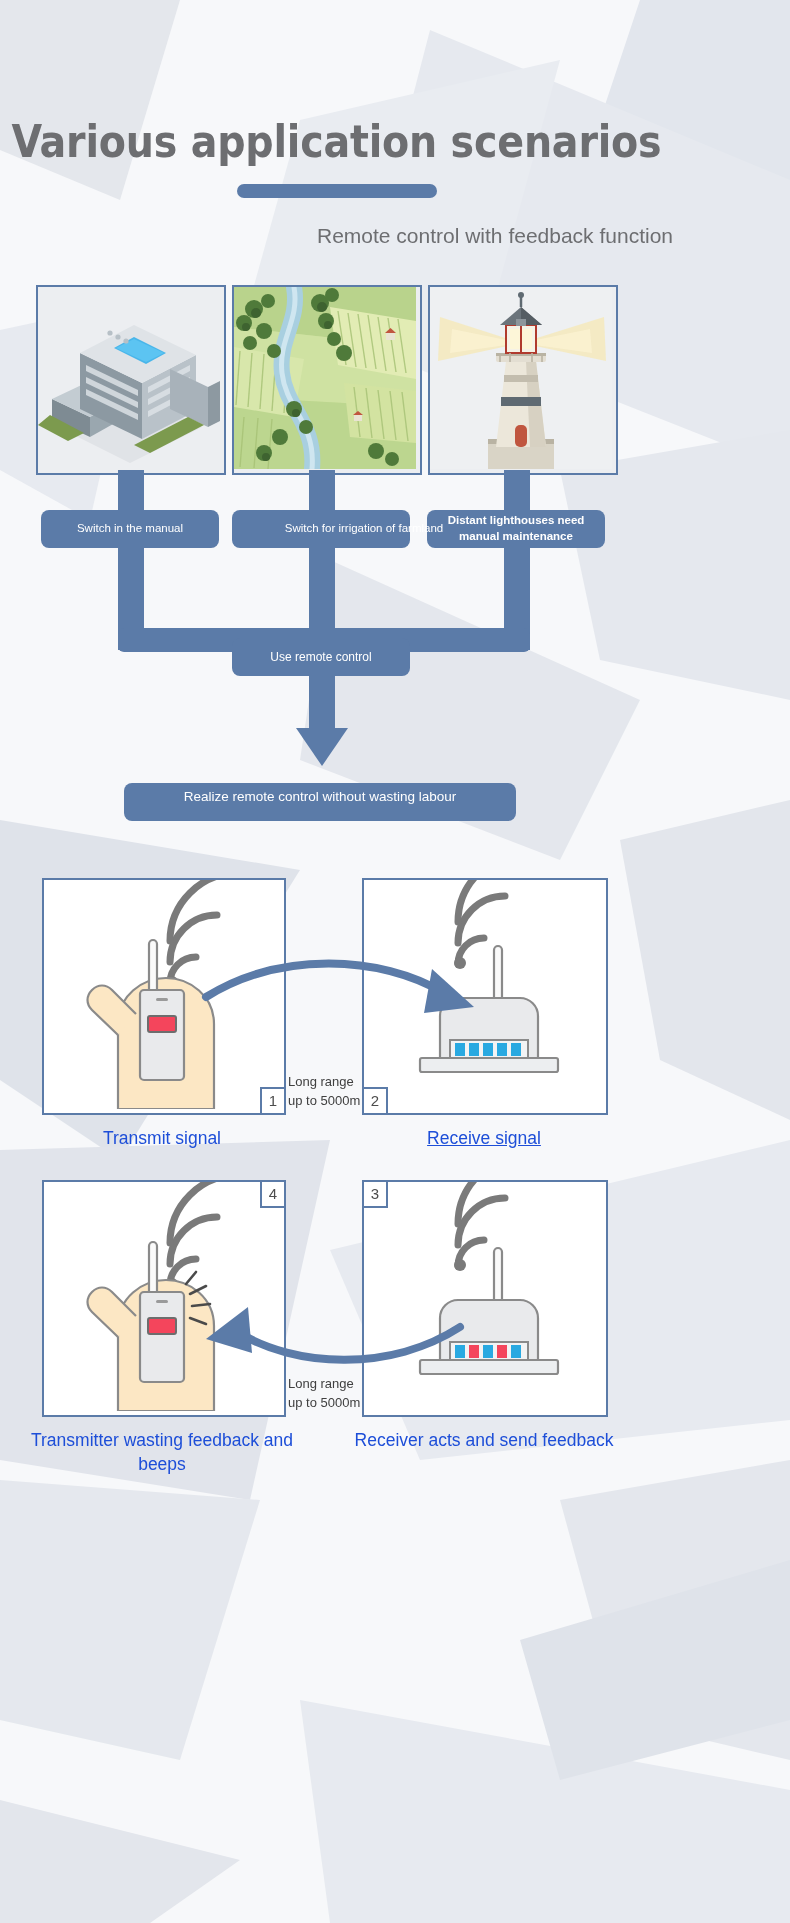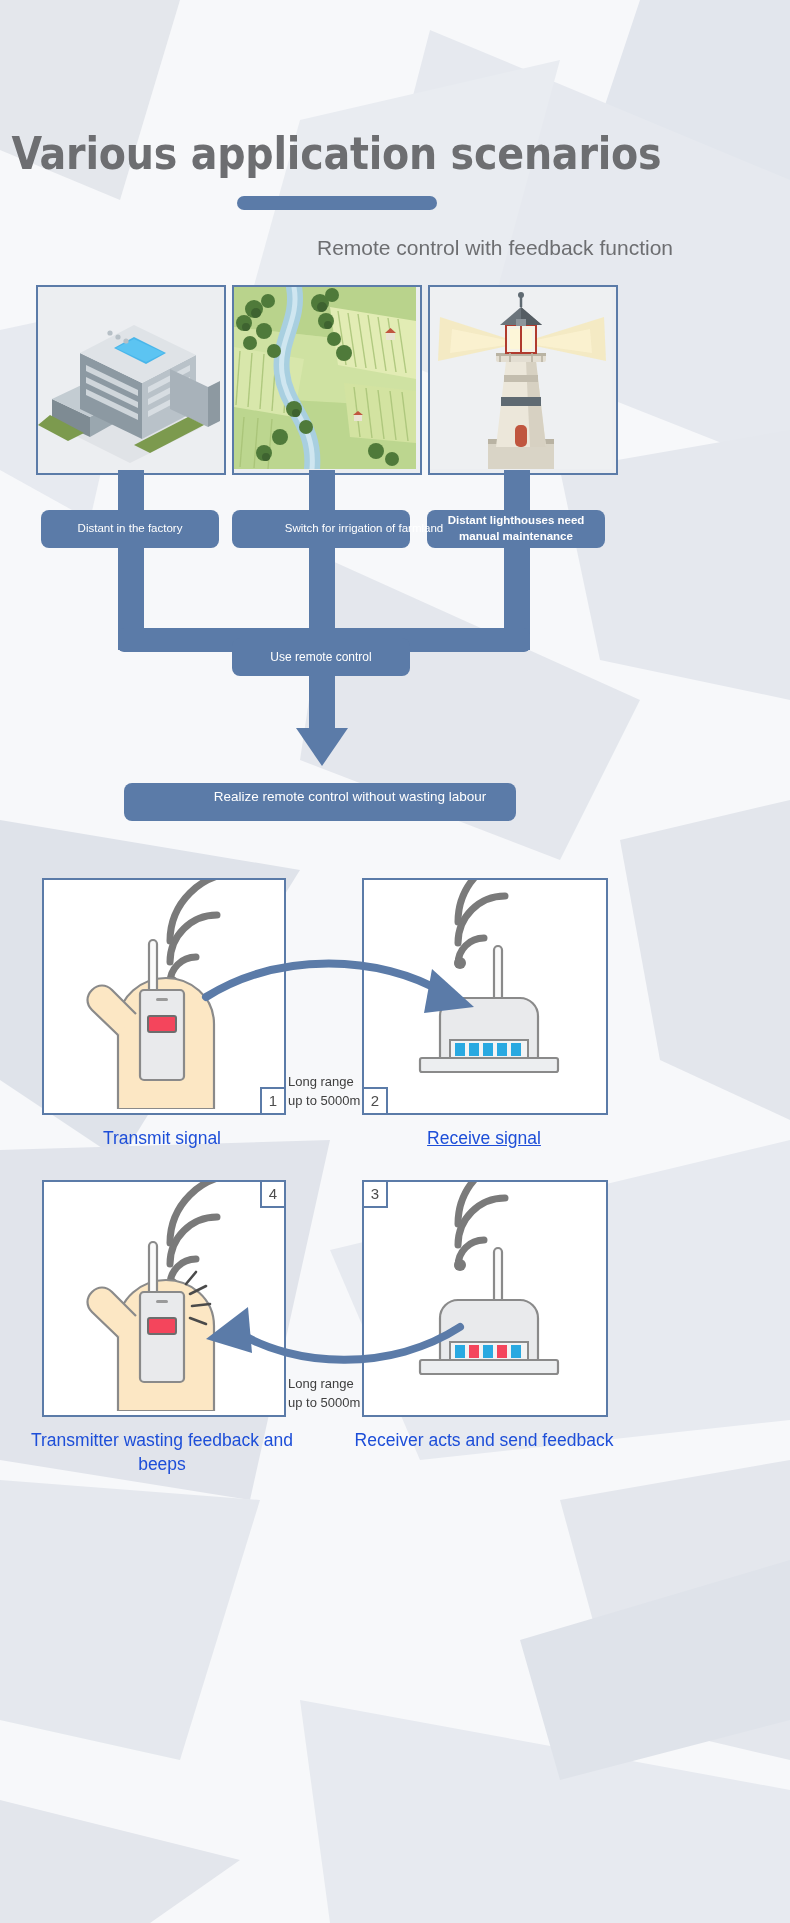--- a/index.html
+++ b/index.html
@@ -6,21 +6,21 @@
   body{
     width:790px;height:1923px;position:relative;overflow:hidden;
     background:#f7f8fa;
     font-family:"Liberation Sans", sans-serif;
   }
   
   .bg-layer{position:absolute;inset:0;overflow:hidden;z-index:0;}
   .bg-layer svg{position:absolute;top:0;left:0;}
 
   
-  .header{position:absolute;top:12px;left:0;width:673px;z-index:2;text-align:center;}
+  .header{position:absolute;top:0;left:0;width:673px;z-index:2;text-align:center;}
   .title{
     font-family:"DejaVu Sans Condensed","Liberation Sans Narrow","Liberation Sans",sans-serif;
     font-weight:bold;font-size:44px;color:#6d6e71;letter-spacing:-0.2px;
     margin-top:120px;line-height:1;white-space:nowrap;
   }
   .title-underline{
     width:200px;height:14px;border-radius:7px;background:#5b7ba8;
     margin:20px auto 0 auto;
   }
   .subtitle{
@@ -42,21 +42,21 @@
   .flow{position:absolute;top:470px;left:0;width:790px;height:390px;z-index:2;}
   .flow svg{position:absolute;top:0;left:0;}
   .flowlabel{
     position:absolute;color:#ffffff;font-size:11.5px;text-align:center;
     line-height:1.35;display:flex;align-items:center;justify-content:center;
   }
   .fl1{left:41px;top:40px;width:178px;height:38px;}
   .fl2{left:232px;top:40px;width:178px;height:38px;margin-left:43px;}
   .fl3{left:427px;top:40px;width:178px;height:38px;font-weight:bold;}
   .fl4{left:232px;top:168px;width:178px;height:38px;font-size:12px;}
-  .fl5{left:124px;top:313px;width:392px;height:28px;font-size:13.5px;padding-left:30px;}
+  .fl5{left:124px;top:313px;width:392px;height:28px;font-size:13.5px;}
 
   
   .steps{position:absolute;top:875px;left:0;width:790px;height:1040px;z-index:2;}
   .stepbox{
     position:absolute;border:2px solid #5b7ba8;background:#ffffff;overflow:hidden;
   }
   .s1{left:42px;top:3px;width:240px;height:233px;}
   .s2{left:362px;top:3px;width:242px;height:233px;}
   .s3{left:362px;top:305px;width:242px;height:233px;}
   .s4{left:42px;top:305px;width:240px;height:233px;}
@@ -289,21 +289,21 @@
 
       <rect x="232" y="168" width="178" height="38" rx="8"></rect>
 
       <rect x="309" y="204" width="26" height="62"></rect>
       <polygon points="296,258 348,258 322,296"></polygon>
 
       <rect x="124" y="313" width="392" height="38" rx="8"></rect>
     </g>
   </svg>
 
-  <div class="flowlabel fl1">Distant in the factory</div>
+  <div class="flowlabel fl1">Switch in the manual</div>
   <div class="flowlabel fl2">Switch for irrigation of farmland</div>
   <div class="flowlabel fl3">Distant lighthouses need manual maintenance</div>
   <div class="flowlabel fl4">Use remote control</div>
   <div class="flowlabel fl5">Realize remote control without wasting labour</div>
 </div>
 
 <div class="steps">
 
   <div class="stepbox s1">
     <svg width="236" height="229" viewBox="0 0 236 229">

